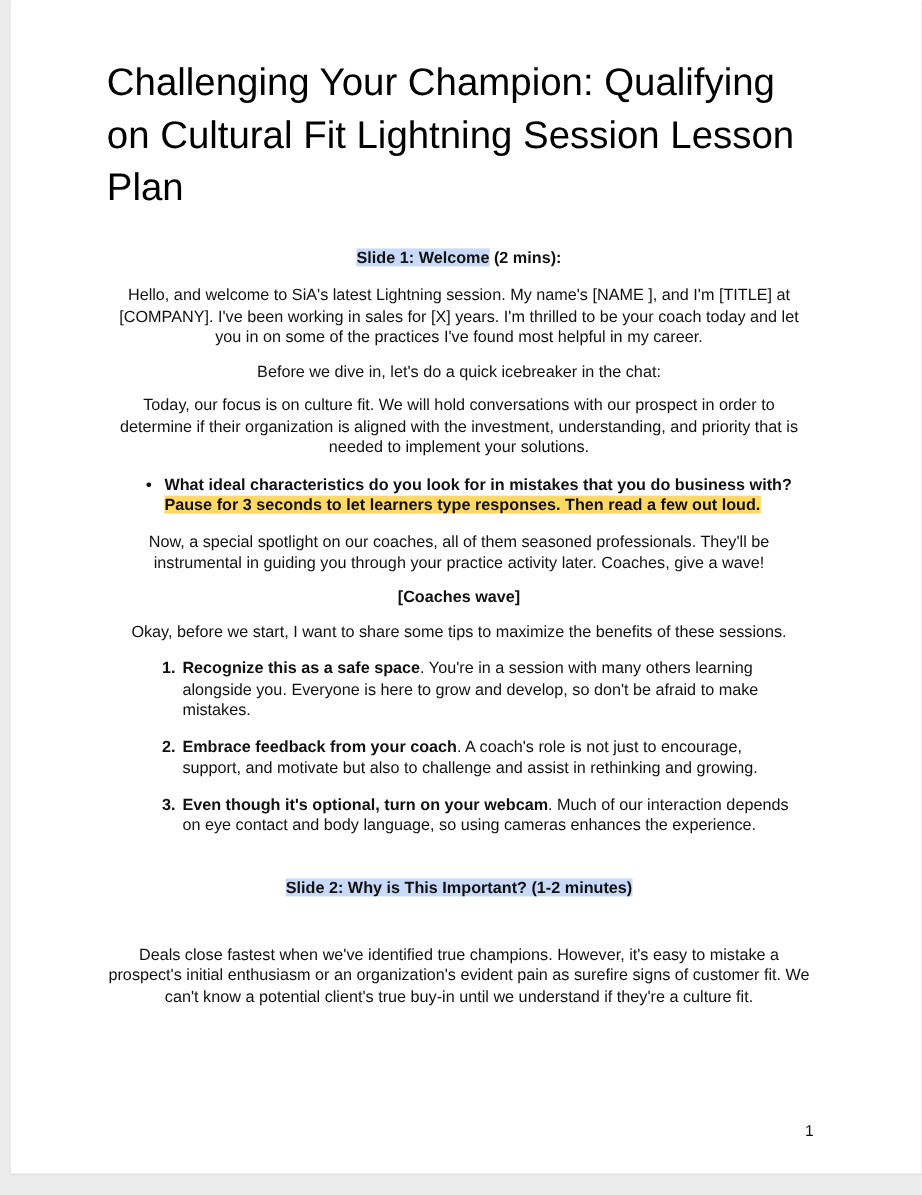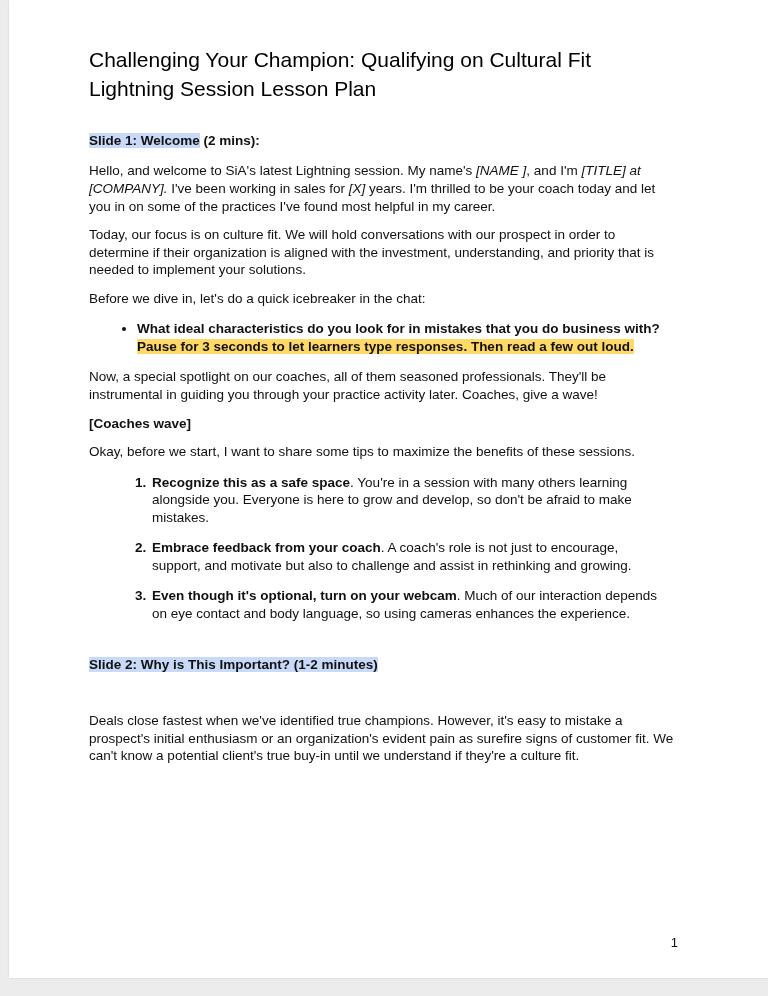--- a/index.html
+++ b/index.html
@@ -32,38 +32,39 @@
     color:var(--text_color);
     border-right:none;
     box-shadow:0 0 2px rgba(0,0,0,0.12);
   }
   .content{
     padding:46px 92px 0 80px;
     font-size:13.5px;
     line-height:1.3;
   }
   h1.doc-title{
-    font-size:21px;
+    font-size:32px;
     font-weight:400;
     line-height:1.38;
     margin:0 0 28px 0;
     color:#000000;
   }
   p{
     margin:11px 0;
+    text-align:center;
   }
   .heading{
     font-weight:700;
     margin:20px 0 13px 0;
   }
   .heading.s2{
     margin:34px 0 38px 0;
   }
   .bold{font-weight:700;}
-  .italic{font-style:italic;}
+  .italic{}
   .hl-blue{background:var(--highlight_blue);}
   .hl-yellow{background:var(--highlight_yellow);margin-top:21px;}
   ul.bullet-list{
     margin:13px 0;
     padding-left:48px;
   }
   ul.bullet-list > li{
     margin:0;
   }
   ol.tips-list{
@@ -91,23 +92,23 @@
 <div class="canvas">
   <div class="page">
     <div class="content">
 
       <h1 class="doc-title">Challenging Your Champion: Qualifying on Cultural Fit Lightning Session Lesson Plan</h1>
 
       <p class="heading"><span class="hl-blue">Slide 1: Welcome</span><span> (2 mins):</span></p>
 
       <p><span>Hello, and welcome to SiA's latest Lightning session. My name's </span><span class="italic">[NAME ]</span><span>, and I'm </span><span class="italic">[TITLE] at [COMPANY].</span><span> I've been working in sales for </span><span class="italic">[X]</span><span> years. I'm thrilled to be your coach today and let you in on some of the practices I've found most helpful in my career.</span></p>
 
+      <p>Before we dive in, let's do a quick icebreaker in the chat:</p>
+
       <p>Today, our focus is on culture fit. We will hold conversations with our prospect in order to determine if their organization is aligned with the investment, understanding, and priority that is needed to implement your solutions.</p>
-
-      <p>Before we dive in, let's do a quick icebreaker in the chat:</p>
 
       <ul class="bullet-list">
         <li><span class="bold">What ideal characteristics do you look for in mistakes that you do business with? </span><span class="bold hl-yellow">Pause for 3 seconds to let learners type responses. Then read a few out loud.</span></li>
       </ul>
 
       <p>Now, a special spotlight on our coaches, all of them seasoned professionals. They'll be instrumental in guiding you through your practice activity later. Coaches, give a wave!</p>
 
       <p class="bold">[Coaches wave]</p>
 
       <p>Okay, before we start, I want to share some tips to maximize the benefits of these sessions.</p>

